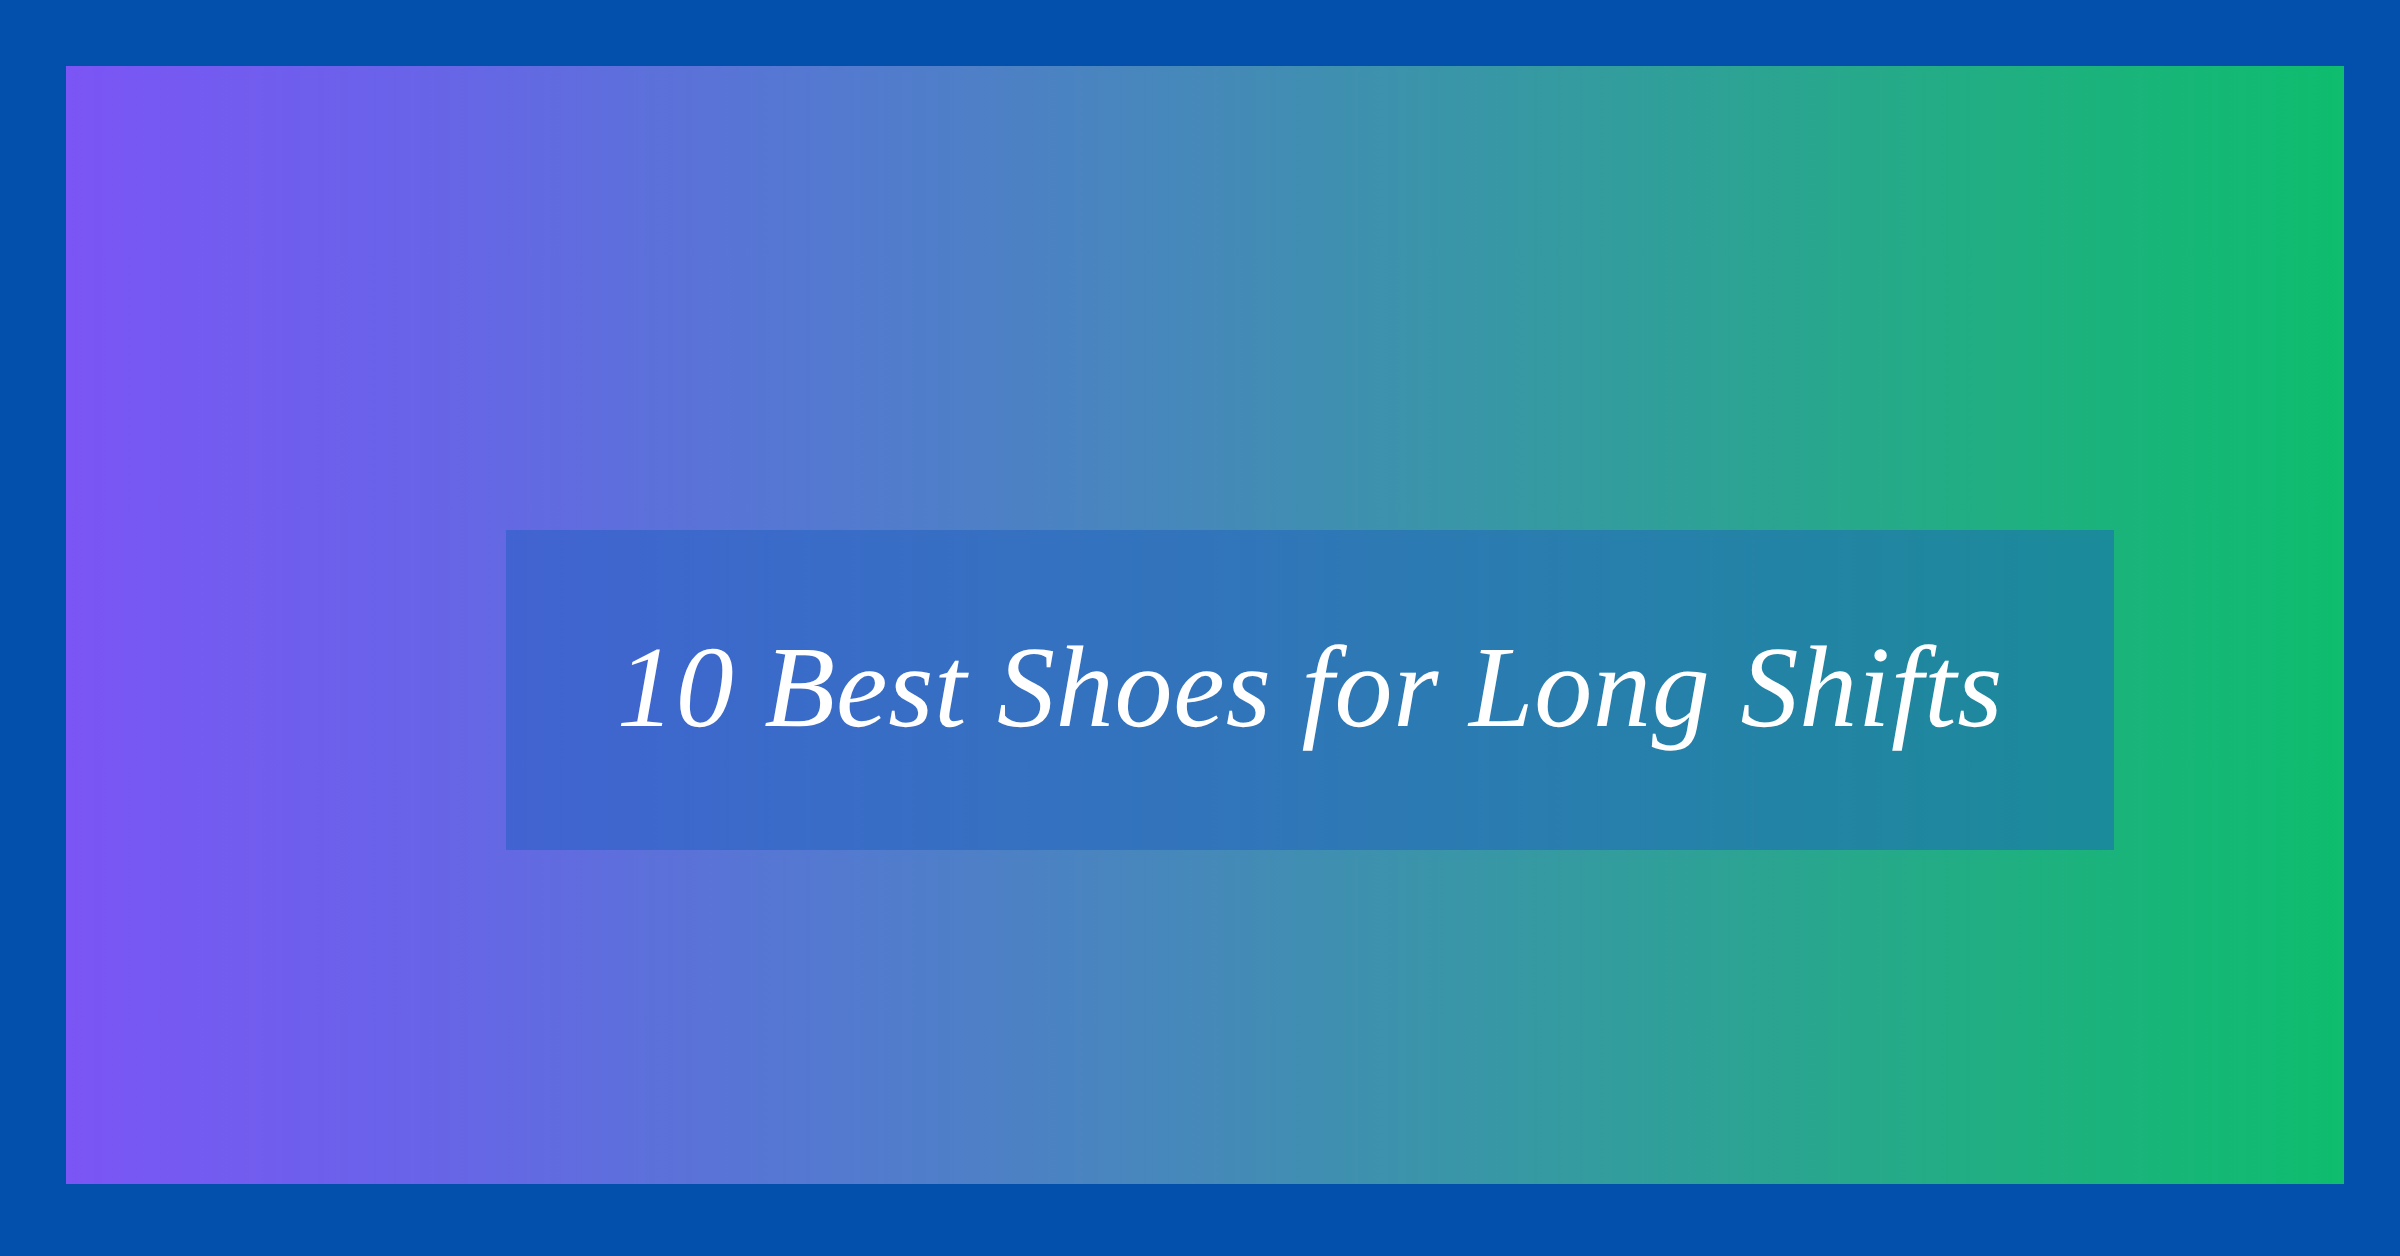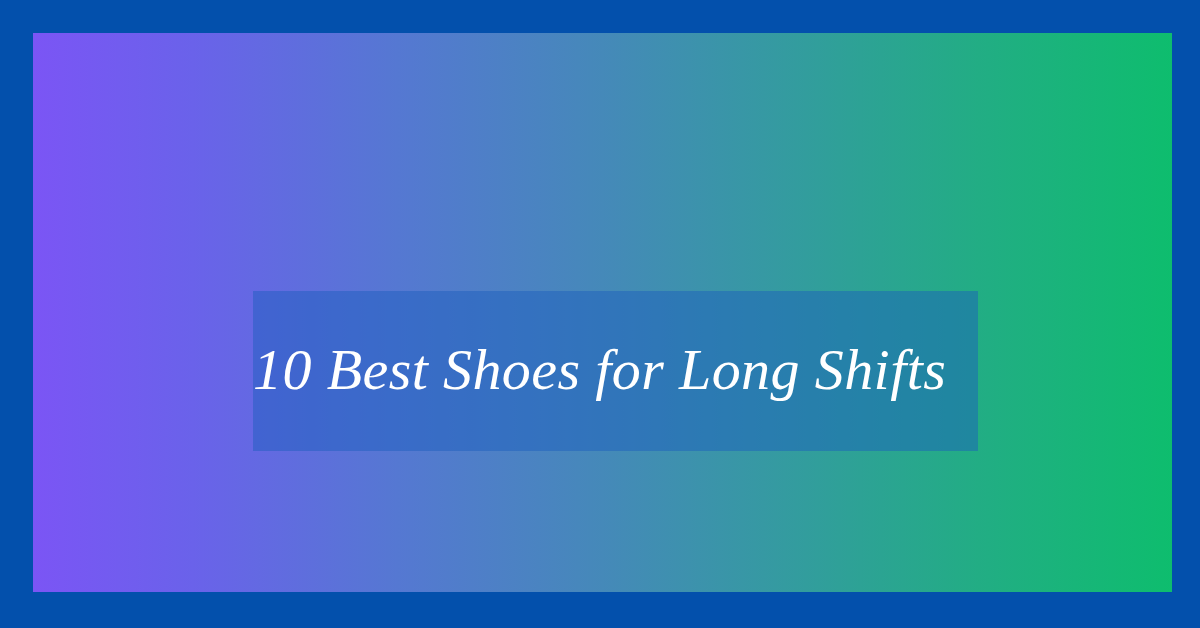--- a/index.html
+++ b/index.html
@@ -39,26 +39,26 @@
         #349ba0 66%,
         #22ad84 83%,
         #0ebd6e 100%);
   }
 
   
   .title-plate {
     position: absolute;
     left: 220px;
     top: 232px;
-    width: 725px;
+    width: 804px;
     height: 160px;
     background: rgba(27, 94, 190, 0.47);
     display: flex;
     align-items: center;
-    margin-top: 26px;
+    justify-content: center;
   }
 
   
   .title-text {
     font-family: "Liberation Serif", "DejaVu Serif", serif;
     font-style: italic;
     font-weight: 400;
     font-size: 58px;
     line-height: 1;
     letter-spacing: 0.4px;

